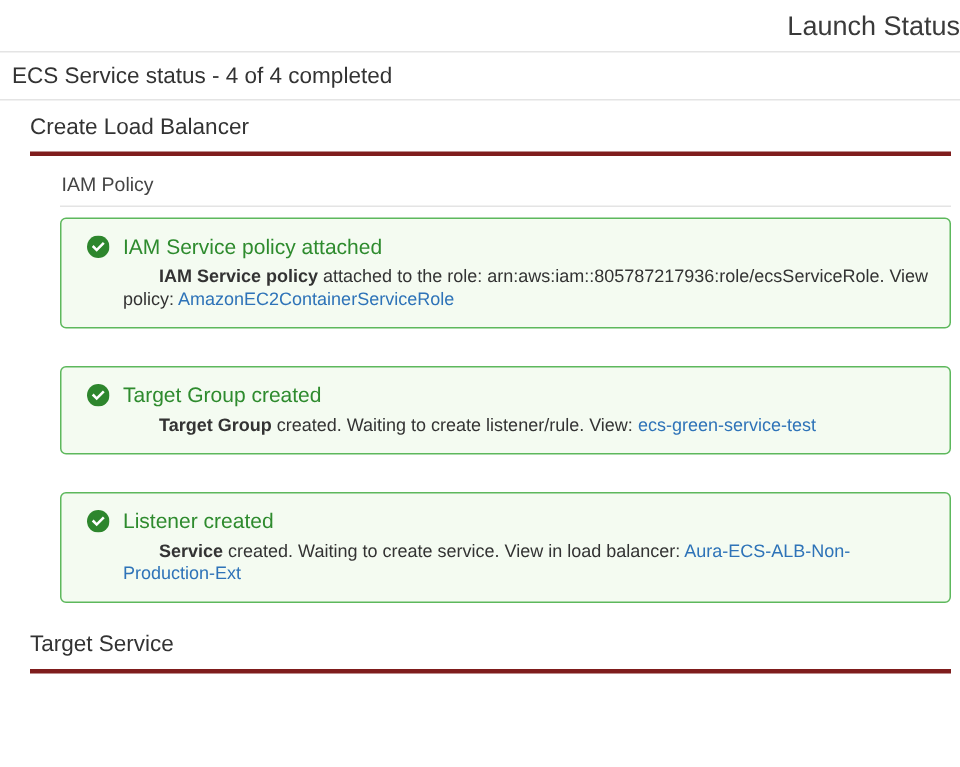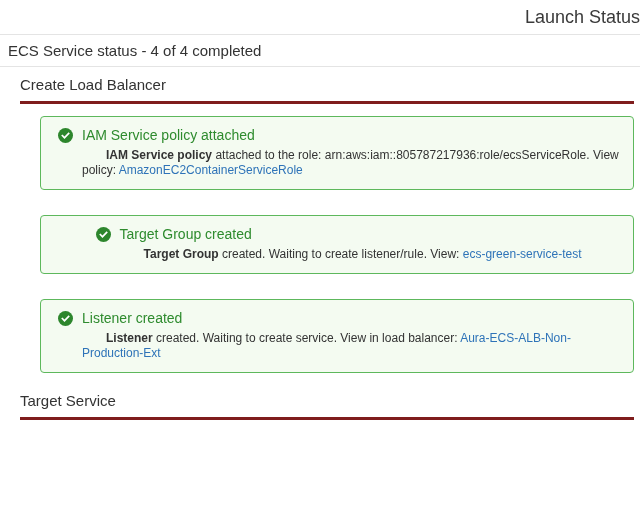--- a/index.html
+++ b/index.html
@@ -33,21 +33,21 @@
     font-size: 13px; color: #444; line-height: 1.15;
     padding: 0 0 6px 1px;
     border-bottom: 1px solid #e4e4e4;
   }
   .status-box {
     margin-top: 7px;
     border: 1px solid #5db85c;
     border-radius: 4px;
     background: #f4fbf1;
     padding: 10px 14px 11px 17px;
-    display: flex; align-items: flex-start; justify-content: center;
+    display: flex; align-items: flex-start;
   }
   .check-icon { flex: 0 0 auto; margin-top: 1px; }
   .check-icon svg { width: 15px; height: 15px; display: block; }
   .box-content { margin-left: 9px; }
   .box-title {
     font-size: 14px; color: #2e8b2e; line-height: 1.15;
     margin: 0 0 5px 0; font-weight: 400;
   }
   .box-desc {
     font-size: 12px; color: #333; line-height: 1.25;
@@ -62,20 +62,21 @@
 
   <div class="page-title">Launch Status</div>
   <hr class="rule">
   <div class="status-line">ECS Service status - 4 of 4 completed</div>
   <hr class="rule">
 
   <div class="section">
     <div class="section-title">Create Load Balancer</div>
 
     <div class="step">
+      <div class="step-header">IAM Policy</div>
       <div class="status-box">
         <span class="check-icon">
           <svg viewBox="0 0 16 16">
               <circle cx="8" cy="8" r="8" fill="#2d862d"></circle>
               <path d="M6.9 11.6 L3.4 8.1 L4.7 6.8 L6.9 9.0 L11.3 4.6 L12.6 5.9 Z" fill="#ffffff"></path>
             </svg>
         </span>
         <div class="box-content">
           <div class="box-title">IAM Service policy attached</div>
           <div class="box-desc">
@@ -106,21 +107,21 @@
       <div class="status-box">
         <span class="check-icon">
           <svg viewBox="0 0 16 16">
               <circle cx="8" cy="8" r="8" fill="#2d862d"></circle>
               <path d="M6.9 11.6 L3.4 8.1 L4.7 6.8 L6.9 9.0 L11.3 4.6 L12.6 5.9 Z" fill="#ffffff"></path>
             </svg>
         </span>
         <div class="box-content">
           <div class="box-title">Listener created</div>
           <div class="box-desc">
-            <span class="bold">Listener</span><span> created. Waiting to create service. View in load balancer: </span><a class="link" href="#">Aura-ECS-ALB-Non-Production-Ext</a>
+            <span class="bold">Service</span><span> created. Waiting to create service. View in load balancer: </span><a class="link" href="#">Aura-ECS-ALB-Non-Production-Ext</a>
           </div>
         </div>
       </div>
     </div>
   </div>
 
   <div class="section">
     <div class="section-title">Target Service</div>
 
   </div>

